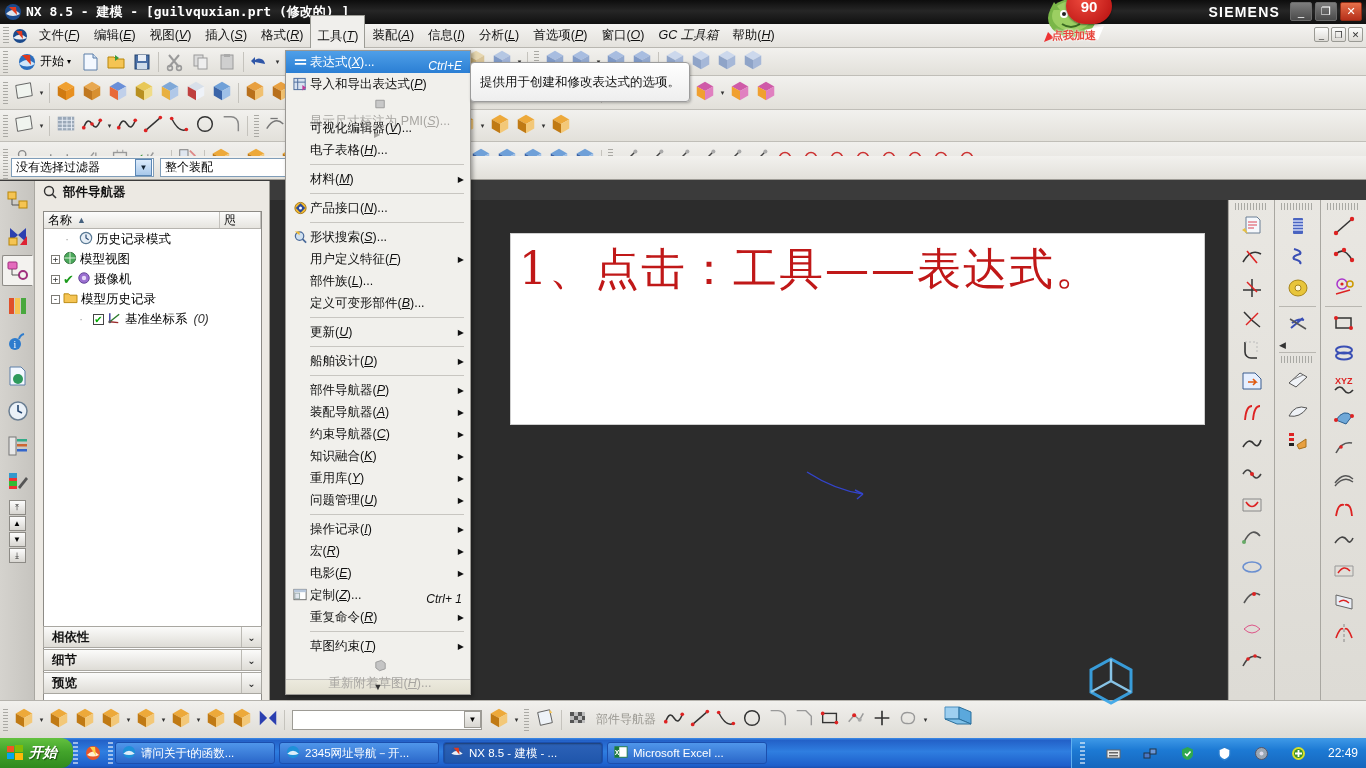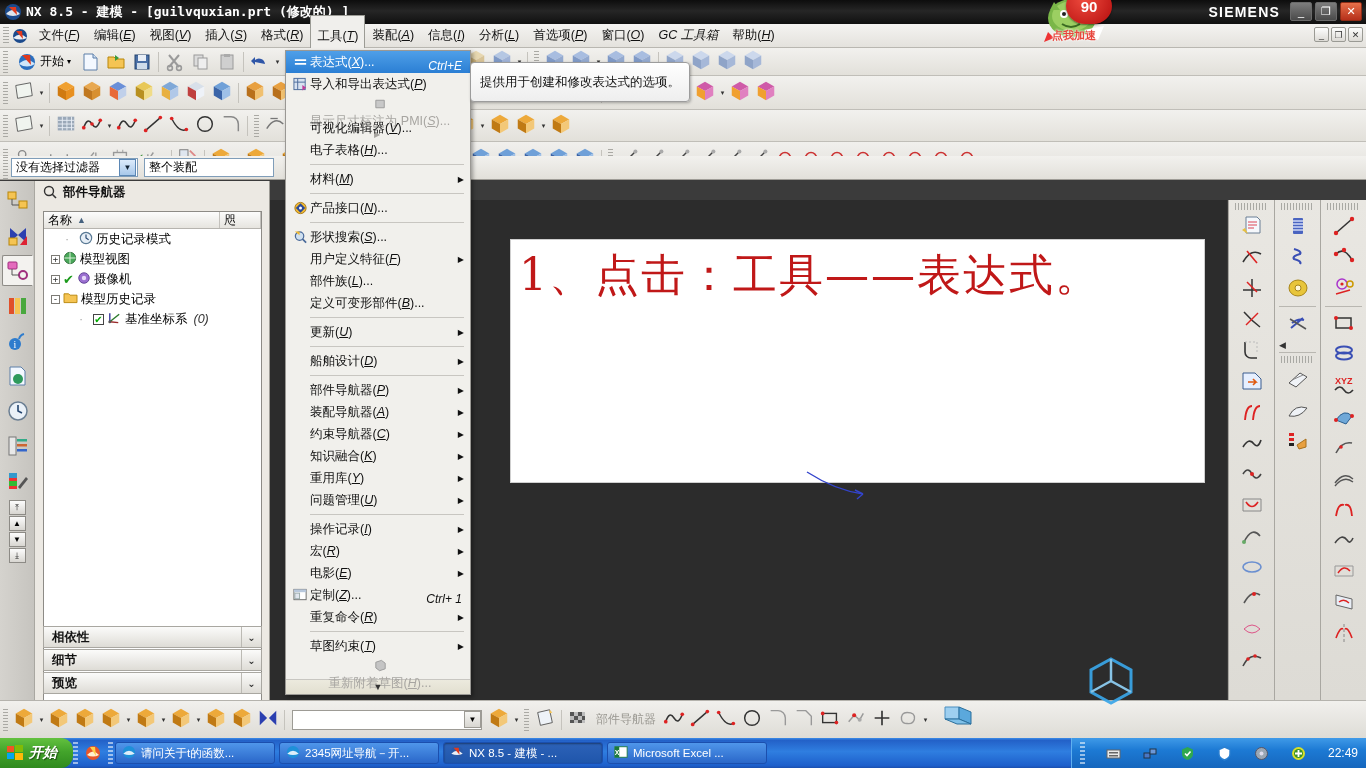--- a/index.html
+++ b/index.html
@@ -141,21 +141,21 @@
   }
   .collapsebar .cv { margin-left:auto;width:20px;height:20px;display:flex;align-items:center;
     justify-content:center;border-left:1px solid #bcbab4;font-size:10px;color:#333;}
 
   
   .canvas {
     position:absolute; left:270px; top:200px; width:957px; height:500px;
     background:#2c2c2c;
   }
   .whitebox {
-    position:absolute; left:240px; top:39px; width:695px; height:244px;
+    position:absolute; left:240px; top:33px; width:695px; height:192px;
     background:#fff; border:1px solid #cfcfcf;
   }
   .redtext {
     position:absolute; left:8px; top:6px;
     font-family:"DejaVu Serif","Liberation Serif",serif;
     font-size:44px; color:#c01818; white-space:nowrap; letter-spacing:2px;
   }
 
   
   .rightrail {
@@ -1048,21 +1048,21 @@
           <span class="ic"><svg width="22" height="22" viewBox="0 0 24 24">
               <circle cx="12" cy="12" r="6" fill="none" stroke="#c33" stroke-width="1.6"></circle>
               <circle cx="12" cy="12" r="2" fill="#c33"></circle>
             </svg></span>
         </div>
       </div>
   </div>
 
   <div class="filterbar" style="top:156px;">
     <div class="tb-grip"></div>
-    <div class="combo" style="width:127px;align-items:center;">
+    <div class="combo" style="width:143px;align-items:center;">
       <span>没有选择过滤器</span>
       <span class="arw">▼</span>
     </div>
     <div style="width:6px"></div>
     <div class="combo" style="width:130px;">
       <span>整个装配</span>
     </div>
   </div>
 
   <div class="leftrail">

